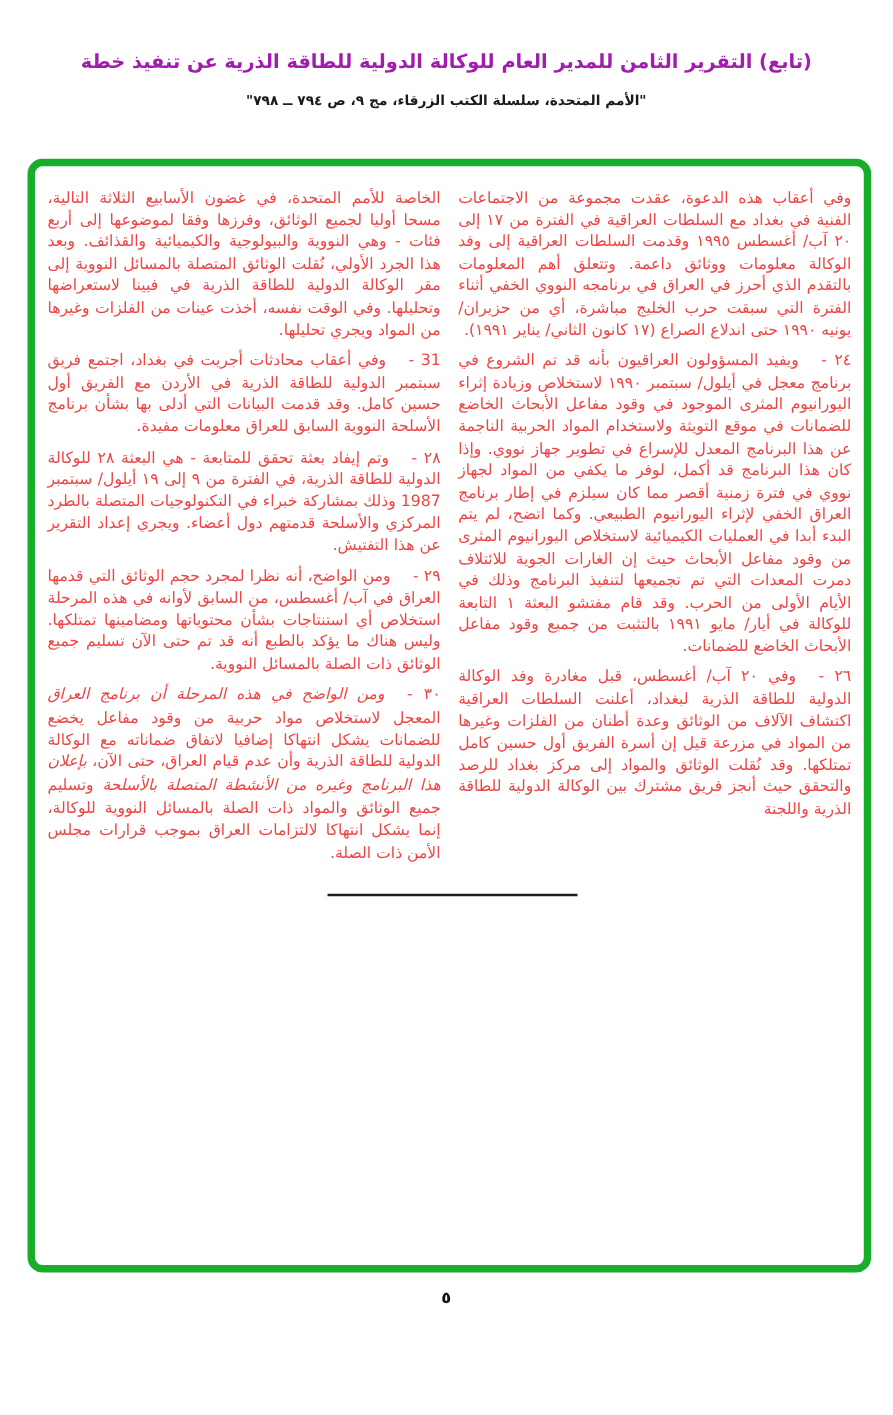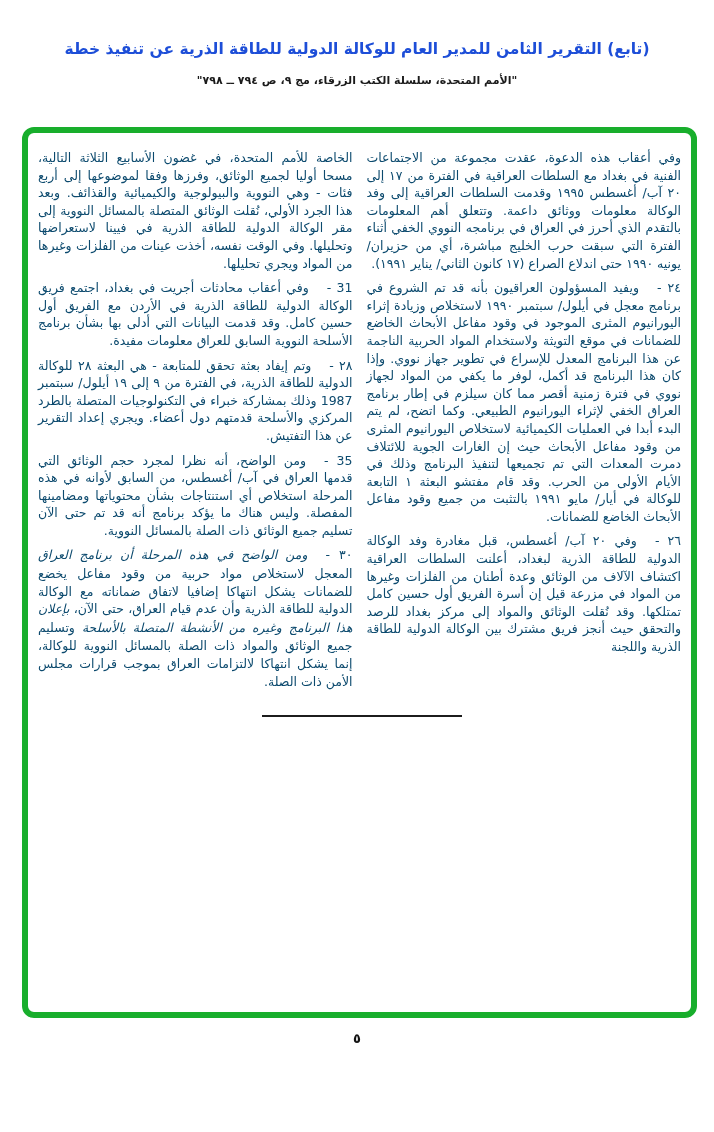--- a/index.html
+++ b/index.html
@@ -24,21 +24,21 @@
     left: 0;
     width: 100%;
     text-align: center;
     direction: rtl;
   }
   .h-line {
     font-size: 15.5px;
     font-weight: bold;
     line-height: 1.2;
     margin-bottom: 15px;
-    color: #1d4ed8;
+    color: #a21caf;
   }
   .h-src {
     font-size: 11px;
     font-weight: bold;
     color: #1a1a1a;
   }
   
   .green-box {
     position: absolute;
     top: 127px;
@@ -55,21 +55,21 @@
     direction: rtl;
     gap: 14px;
     padding: 16px 10px 0 10px;
   }
   .col {
     width: 320px;
     direction: rtl;
     text-align: justify;
     font-size: 12.5px;
     line-height: 17.6px;
-    color: #0c4a6e;
+    color: #ef4444;
   }
   .para { margin-bottom: 7px; }
   .pnum {
     white-space: nowrap;
     margin-left: 18px; 
   }
   .pnum:empty { display: none; margin: 0; }
   .seg-italic { font-style: italic; font-family: Liberation Serif, serif; }
   .end-rule {
     position: absolute;
@@ -105,23 +105,23 @@
     <div class="cols">
 
       <div class="col">
         <p class="para"><span class="ptext">وفي أعقاب هذه الدعوة، عقدت مجموعة من الاجتماعات الفنية في بغداد مع السلطات العراقية في الفترة من ١٧ إلى ٢٠ آب/ أغسطس ١٩٩٥ وقدمت السلطات العراقية إلى وفد الوكالة معلومات ووثائق داعمة. وتتعلق أهم المعلومات بالتقدم الذي أحرز في العراق في برنامجه النووي الخفي أثناء الفترة التي سبقت حرب الخليج مباشرة، أي من حزيران/ يونيه ١٩٩٠ حتى اندلاع الصراع (١٧ كانون الثاني/ يناير ١٩٩١).</span></p>
         <p class="para"><span class="pnum">٢٤ -</span><span class="ptext">ويفيد المسؤولون العراقيون بأنه قد تم الشروع في برنامج معجل في أيلول/ سبتمبر ١٩٩٠ لاستخلاص وزيادة إثراء اليورانيوم المثرى الموجود في وقود مفاعل الأبحاث الخاضع للضمانات في موقع التويثة ولاستخدام المواد الحربية الناجمة عن هذا البرنامج المعدل للإسراع في تطوير جهاز نووي. وإذا كان هذا البرنامج قد أكمل، لوفر ما يكفي من المواد لجهاز نووي في فترة زمنية أقصر مما كان سيلزم في إطار برنامج العراق الخفي لإثراء اليورانيوم الطبيعي. وكما اتضح، لم يتم البدء أبدا في العمليات الكيميائية لاستخلاص اليورانيوم المثرى من وقود مفاعل الأبحاث حيث إن الغارات الجوية للائتلاف دمرت المعدات التي تم تجميعها لتنفيذ البرنامج وذلك في الأيام الأولى من الحرب. وقد قام مفتشو البعثة ١ التابعة للوكالة في أيار/ مايو ١٩٩١ بالتثبت من جميع وقود مفاعل الأبحاث الخاضع للضمانات.</span></p>
         <p class="para"><span class="pnum">٢٦ -</span><span class="ptext">وفي ٢٠ آب/ أغسطس، قبل مغادرة وفد الوكالة الدولية للطاقة الذرية لبغداد، أعلنت السلطات العراقية اكتشاف الآلاف من الوثائق وعدة أطنان من الفلزات وغيرها من المواد في مزرعة قيل إن أسرة الفريق أول حسين كامل تمتلكها. وقد نُقلت الوثائق والمواد إلى مركز بغداد للرصد والتحقق حيث أنجز فريق مشترك بين الوكالة الدولية للطاقة الذرية واللجنة</span></p>
       </div>
 
       <div class="col">
         <p class="para"><span class="ptext">الخاصة للأمم المتحدة، في غضون الأسابيع الثلاثة التالية، مسحا أوليا لجميع الوثائق، وفرزها وفقا لموضوعها إلى أربع فئات - وهي النووية والبيولوجية والكيميائية والقذائف. وبعد هذا الجرد الأولي، نُقلت الوثائق المتصلة بالمسائل النووية إلى مقر الوكالة الدولية للطاقة الذرية في فيينا لاستعراضها وتحليلها. وفي الوقت نفسه، أخذت عينات من الفلزات وغيرها من المواد ويجري تحليلها.</span></p>
-        <p class="para"><span class="pnum">31 -</span><span class="ptext">وفي أعقاب محادثات أجريت في بغداد، اجتمع فريق الوكالة الدولية للطاقة الذرية في الأردن مع الفريق أول حسين كامل. وقد قدمت البيانات التي أدلى بها بشأن برنامج الأسلحة النووية السابق للعراق معلومات مفيدة.</span></p>
+        <p class="para"><span class="pnum">31 -</span><span class="ptext">وفي أعقاب محادثات أجريت في بغداد، اجتمع فريق سبتمبر الدولية للطاقة الذرية في الأردن مع الفريق أول حسين كامل. وقد قدمت البيانات التي أدلى بها بشأن برنامج الأسلحة النووية السابق للعراق معلومات مفيدة.</span></p>
         <p class="para"><span class="pnum">٢٨ -</span><span class="ptext">وتم إيفاد بعثة تحقق للمتابعة - هي البعثة ٢٨ للوكالة الدولية للطاقة الذرية، في الفترة من ٩ إلى ١٩ أيلول/ سبتمبر 1987 وذلك بمشاركة خبراء في التكنولوجيات المتصلة بالطرد المركزي والأسلحة قدمتهم دول أعضاء. ويجري إعداد التقرير عن هذا التفتيش.</span></p>
-        <p class="para"><span class="pnum">35 -</span><span class="ptext">ومن الواضح، أنه نظرا لمجرد حجم الوثائق التي قدمها العراق في آب/ أغسطس، من السابق لأوانه في هذه المرحلة استخلاص أي استنتاجات بشأن محتوياتها ومضامينها المفصلة. وليس هناك ما يؤكد برنامج أنه قد تم حتى الآن تسليم جميع الوثائق ذات الصلة بالمسائل النووية.</span></p>
+        <p class="para"><span class="pnum">٢٩ -</span><span class="ptext">ومن الواضح، أنه نظرا لمجرد حجم الوثائق التي قدمها العراق في آب/ أغسطس، من السابق لأوانه في هذه المرحلة استخلاص أي استنتاجات بشأن محتوياتها ومضامينها تمتلكها. وليس هناك ما يؤكد بالطبع أنه قد تم حتى الآن تسليم جميع الوثائق ذات الصلة بالمسائل النووية.</span></p>
         <p class="para"><span class="pnum">٣٠ -</span><span class="ptext seg-italic">ومن الواضح في هذه المرحلة أن برنامج العراق </span><span class="ptext">المعجل لاستخلاص مواد حربية من وقود مفاعل يخضع للضمانات يشكل انتهاكا إضافيا لاتفاق ضماناته مع الوكالة الدولية للطاقة الذرية وأن عدم قيام العراق، حتى الآن، </span><span class="ptext seg-italic">بإعلان هذا البرنامج وغيره من الأنشطة المتصلة بالأسلحة </span><span class="ptext">وتسليم جميع الوثائق والمواد ذات الصلة بالمسائل النووية للوكالة، إنما يشكل انتهاكا لالتزامات العراق بموجب قرارات مجلس الأمن ذات الصلة.</span></p>
       </div>
 
     </div>
     <div class="end-rule"></div>
   </div>
 
   <div class="page-number">٥</div>
 
 </div>

